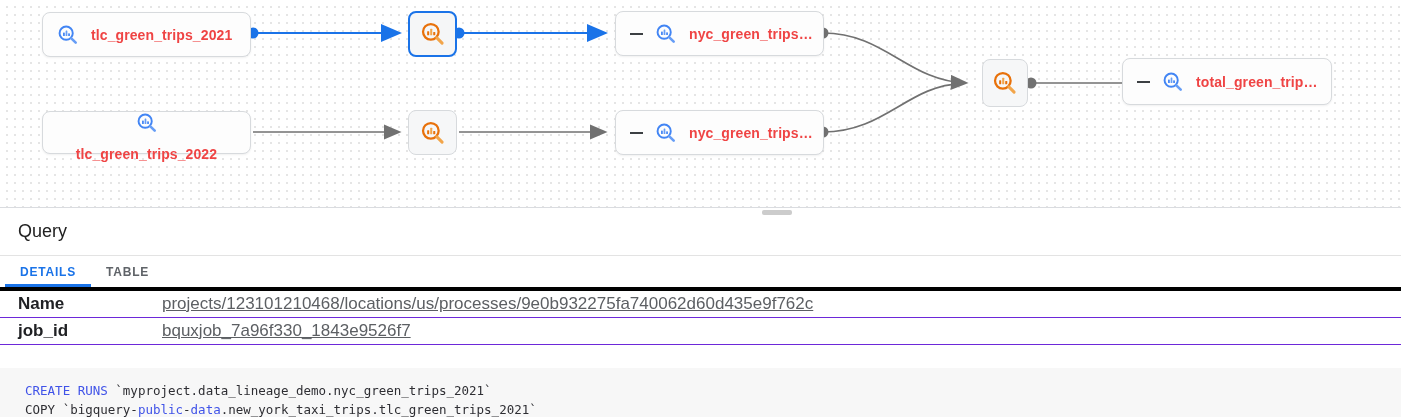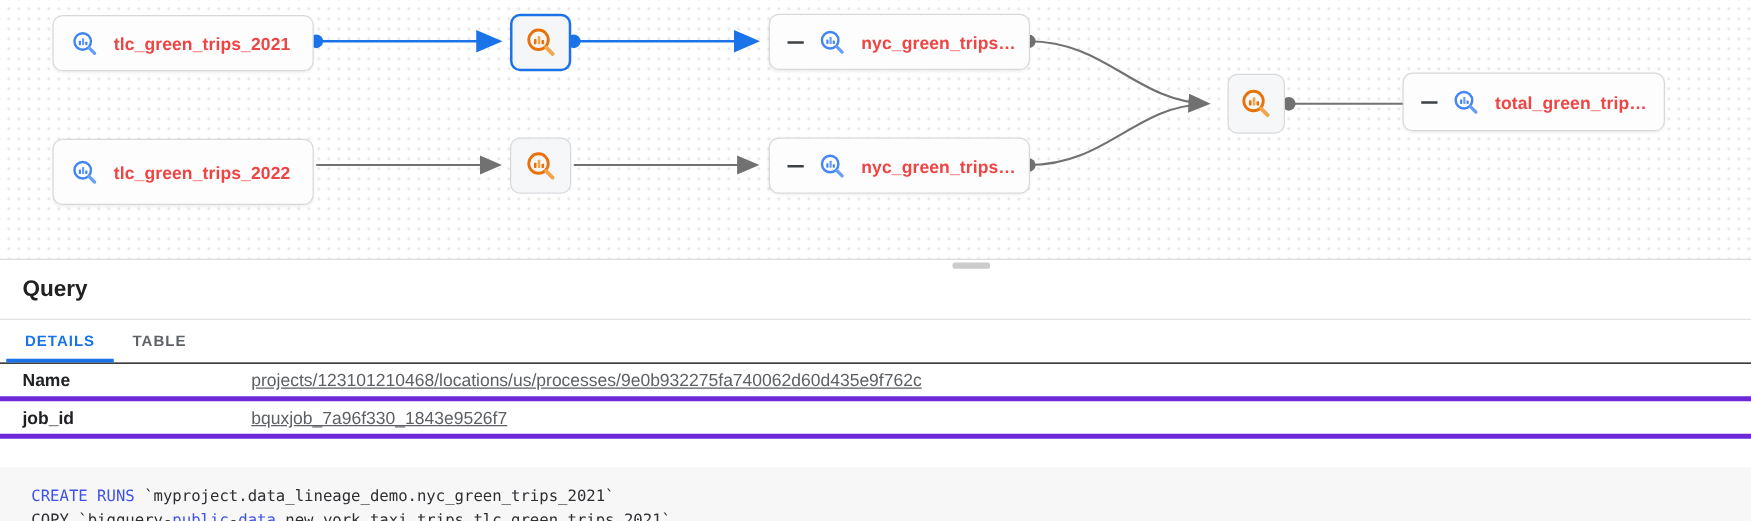--- a/index.html
+++ b/index.html
@@ -27,27 +27,27 @@
     border:1px solid #d7dadd;border-radius:8px;box-sizing:border-box;cursor:pointer;}
   .pnode.selected{border:2px solid var(--selected-blue);background:#f5f6f7;}
   .minus-btn{width:13px;height:2px;background:#3c4043;border:none;padding:0;flex:0 0 auto;cursor:pointer;}
   .bq-icon{flex:0 0 auto;display:block;}
   
   .drag-handle{position:absolute;left:762px;top:210px;width:30px;height:5px;background:#cccccc;
     border-radius:2px;cursor:row-resize;}
   
   .panel{position:relative;width:1401px;}
   .panel-header{height:48px;display:flex;align-items:center;padding:0 18px;border-bottom:1px solid #e3e3e3;box-sizing:border-box;}
-  .panel-title{font-size:18px;font-weight:700;color:#212121;}
-  .tabs{display:flex;align-items:stretch;height:35px;border-bottom:1px solid #000000;padding-left:5px;box-sizing:border-box;}
+  .panel-title{font-size:18px;font-weight:400;color:#212121;}
+  .tabs{display:flex;align-items:stretch;height:35px;border-bottom:4px solid #000000;padding-left:5px;box-sizing:border-box;}
   .tab{position:relative;display:flex;align-items:center;padding:0 15px;font-size:12px;font-weight:700;
     letter-spacing:.8px;color:#5f6368;cursor:pointer;background:none;border:none;}
   .tab.active{color:var(--selected-blue);}
   .tab.active::after{content:"";position:absolute;left:0;right:0;bottom:0;height:3px;background:var(--selected-blue);}
-  .kv-row{display:flex;align-items:center;height:26px;border-bottom:4px solid #6d28d9;font-size:14px;gap:39px;}
+  .kv-row{display:flex;align-items:center;height:26px;border-bottom:1px solid #6d28d9;font-size:17px;}
   .kv-key{width:144px;padding-left:18px;font-weight:700;color:#202124;flex:0 0 auto;}
   .kv-val{color:#5c5f63;white-space:nowrap;text-decoration:underline;}
   .code-block{margin-top:23px;background:#f7f7f7;height:73px;box-sizing:border-box;
     padding:13px 0 0 25px;font-family:"DejaVu Sans Mono","Liberation Mono",monospace;
     font-size:12.5px;line-height:19px;}
   .code-line{white-space:pre;color:#2e2e33;}
   .tok-keyword{color:var(--keyword-blue);}
   .tok-plain{color:#2e2e33;}
 </style>
 </head>
@@ -106,21 +106,21 @@
     <svg class="bq-icon" width="22" height="22" viewBox="0 0 24 24">
       <circle cx="10" cy="10" r="7.2" fill="none" stroke="#4285f4" stroke-width="2.1"></circle>
       <path d="M15.6 15.6 L20.4 20.4" stroke="#669df6" stroke-width="2.8" stroke-linecap="round"></path>
       <rect x="6.6" y="9.4" width="1.9" height="3.8" rx="0.5" fill="#4285f4"></rect>
       <rect x="9.4" y="7.2" width="1.9" height="6" rx="0.5" fill="#669df6"></rect>
       <rect x="12.2" y="10.2" width="1.9" height="3" rx="0.5" fill="#4285f4"></rect>
     </svg>
     <span class="label">nyc_green_trips…</span>
   </div>
 
-  <div class="gnode" style="left:42px;top:111px;width:209px;height:53px;">
+  <div class="gnode" style="left:42px;top:111px;width:209px;height:43px;flex-direction:column;">
     <svg class="bq-icon" width="22" height="22" viewBox="0 0 24 24">
       <circle cx="10" cy="10" r="7.2" fill="none" stroke="#4285f4" stroke-width="2.1"></circle>
       <path d="M15.6 15.6 L20.4 20.4" stroke="#669df6" stroke-width="2.8" stroke-linecap="round"></path>
       <rect x="6.6" y="9.4" width="1.9" height="3.8" rx="0.5" fill="#4285f4"></rect>
       <rect x="9.4" y="7.2" width="1.9" height="6" rx="0.5" fill="#669df6"></rect>
       <rect x="12.2" y="10.2" width="1.9" height="3" rx="0.5" fill="#4285f4"></rect>
     </svg>
     <span class="label">tlc_green_trips_2022</span>
   </div>
 

